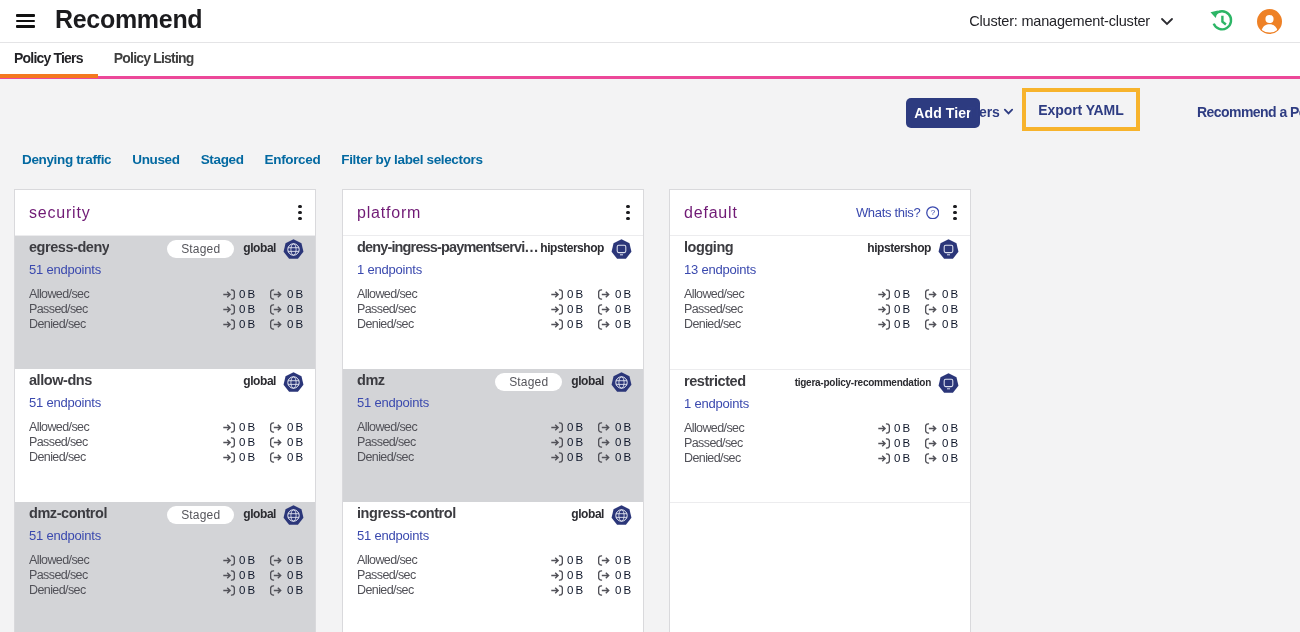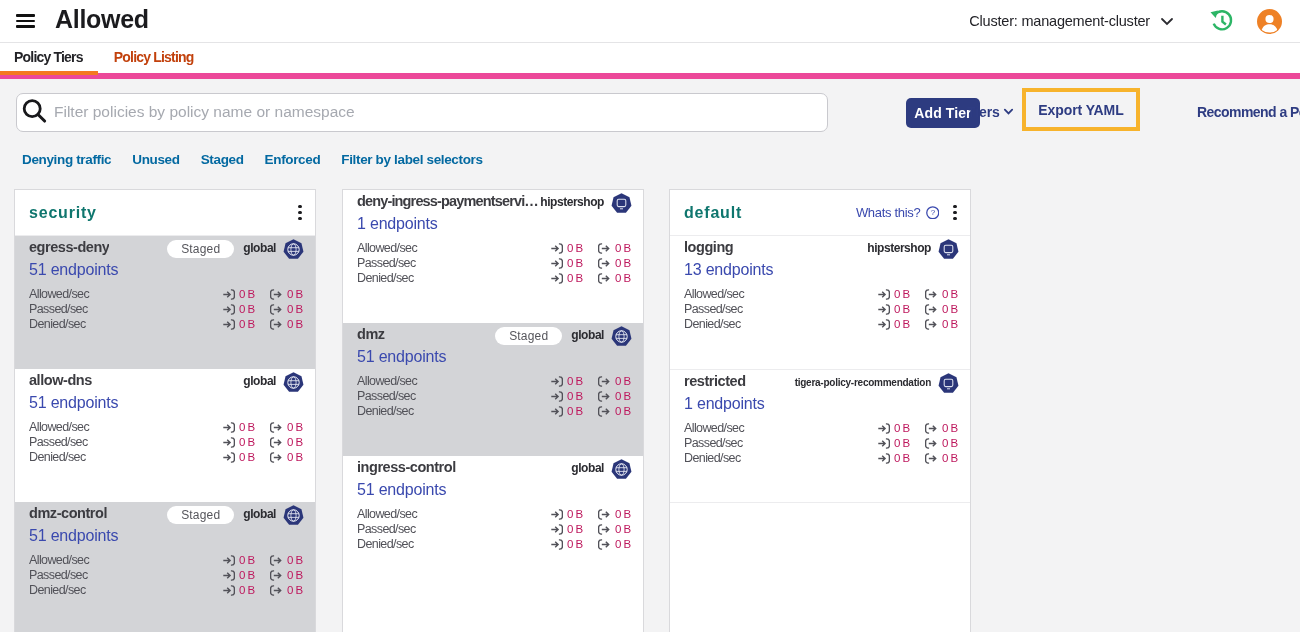--- a/index.html
+++ b/index.html
@@ -4,70 +4,70 @@
 <style>
 * { margin:0; padding:0; box-sizing:border-box; }
 html,body { width:1300px; height:632px; overflow:hidden; }
 body { font-family:"Liberation Sans",sans-serif; background:#f3f3f4; position:relative; }
 .topbar { height:43px; background:#fff; border-bottom:1px solid #e4e4e6; display:flex; align-items:center; }
 .burger { width:19px; margin-left:16px; }
 .burger div { height:2.5px; background:#111; margin-bottom:3px; border-radius:1px;}
 .title { font-size:25px; font-weight:700; color:#1b1b1e; margin-left:20px; letter-spacing:-0.3px; position:relative; top:-2px; }
 .top-right { margin-left:auto; display:flex; align-items:center; }
 .cluster { font-size:14.5px; color:#232328; font-weight:400; letter-spacing:-0.2px; }
-.tabs { height:36px; background:#fff; border-bottom:6px solid #ec4899; display:flex; }
+.tabs { height:36px; background:#fff; border-bottom:3px solid #ec4899; display:flex; }
 .tab { font-size:14px; font-weight:700; letter-spacing:-0.8px; display:flex; align-items:center; padding:0 15px 3px 14px; position:relative; }
 .tab.active { color:#232327; }
 .tab.active:after { content:""; position:absolute; left:0; right:0; bottom:-2px; height:4px; background:#f4781f; }
-.tab.idle { color:#c2410c; padding-left:16px; }
+.tab.idle { color:#404040; padding-left:16px; }
 .toolbar { position:absolute; top:88px; left:16px; width:1268px; height:44px; }
 .toolbar > * { position:absolute; white-space:nowrap; }
 .search { left:0; top:4.5px; width:812px; height:39px; background:#fff; border:1px solid #c9c9ce; border-radius:7px; display:flex; align-items:center; color:#a6a9b0; font-size:15.5px; }
 .search svg { margin:0 6px 0 5px; }
 .btn-navy { left:851px; top:10px; background:#2d3b80; color:#fff; font-size:14px; font-weight:700; border-radius:5px; height:30px; width:74px; display:flex; align-items:center; justify-content:center; letter-spacing:0.1px;margin-left:39px;}
 .navylink { color:#2e3c82; font-size:14px; font-weight:700; letter-spacing:-0.1px; }
 .viewlk { left:951px; top:16px; }
 .viewch { left:987px; top:20px; }
 .exportbox { left:1006px; top:0; border:4px solid #f7b32c; height:43px; width:118px; display:flex; align-items:center; justify-content:center; }
 .reclk { left:1133px; top:16px; letter-spacing:-0.55px;margin-left:48px; }
 .filters { position:absolute; top:152px; left:22px; display:flex; }
 .filters span { color:#0369a1; font-size:13.5px; font-weight:700; margin-right:21px; letter-spacing:-0.35px; white-space:nowrap; }
 .cols { position:absolute; top:189px; left:0; width:1300px; }
 .tier { position:absolute; top:0; width:302px; height:560px; background:#fff; border:1px solid #d9d9dc; }
 .tier-head { height:46px; display:flex; align-items:center; padding:0 13px 0 14px; border-bottom:1px solid #ececee; background:#fff; }
-.tier-name { font-size:16px; font-weight:700; color:#0f766e; letter-spacing:0.8px; }
+.tier-name { font-size:16px; font-weight:400; color:#701a75; letter-spacing:0.8px; }
 .kebab { margin-left:auto; width:4px; display:flex; flex-direction:column; align-items:center; }
 .kebab i { width:3.2px; height:3.2px; background:#1b1b1e; border-radius:50%; margin:1.3px 0; }
 .card { height:133px; padding:0 11px 0 14px; background:#fff; }
 .card.staged { background:#d3d4d7; }
 .trow { display:flex; align-items:center; height:22px; }
 .pname { font-size:14.5px; font-weight:700; color:#3c3c41; letter-spacing:-0.45px; white-space:nowrap; overflow:hidden; max-width:181px; }
 .pill { background:#fff; border-radius:9.5px; height:18px; padding:0 14px; font-size:12px; color:#55555b; display:flex; align-items:center; margin-left:auto; letter-spacing:0.2px; position:relative; top:1.5px; }
 .ns { font-size:12px; font-weight:700; color:#2b2b30; margin-left:auto; letter-spacing:-0.45px; white-space:nowrap; position:relative; top:1px; }
 .pill + .ns { margin-left:9px; }
 .hept { margin-left:7px; flex:none; position:relative; top:2px; }
-.endp { font-size:16px; line-height:15px; color:#3a49ae; margin-top:4px; letter-spacing:-0.2px; }
+.endp { font-size:13px; line-height:15px; color:#3a49ae; margin-top:4px; letter-spacing:-0.2px; }
 .mrow { display:flex; align-items:center; margin-top:1px; height:14px; font-size:12.5px; color:#515158; letter-spacing:-0.6px; white-space:nowrap;}
 .endp + .mrow { margin-top:10px; }
-.mrow .vals { margin-left:auto; display:flex; align-items:center; color:#be185d; font-size:12px; font-weight:400;}
+.mrow .vals { margin-left:auto; display:flex; align-items:center; color:#0f172a; font-size:12px; font-weight:400;}
 .mrow .vals svg.i1 { margin-right:4px; }
 .mrow .vals svg.i2 { margin-right:5px; }
 .mrow .vals .v1 { width:17px; margin-right:14px; font-size:11.5px; }
 .mrow .vals .v2 { width:17px; font-size:11.5px; }
 .whats { margin-left:auto; display:flex; align-items:center; color:#3a49ae; font-size:13px; letter-spacing:-0.3px;}
 </style>
 </head>
 <body>
 <div class="topbar">
   <div class="burger">
       <div></div>
       <div></div>
       <div style="margin:0"></div>
     </div>
-  <div class="title">Allowed</div>
+  <div class="title">Recommend</div>
   <div class="top-right">
     <span class="cluster">Cluster: management-cluster</span>
     <svg width="14" height="9" viewBox="0 0 14 9" style="margin-left:10px">
         <path d="M2 2 L7 7 L12 2" fill="none" stroke="#2b2b30" stroke-width="1.8" stroke-linecap="round"></path>
       </svg>
     <svg width="26" height="26" viewBox="0 0 26 26" style="margin-left:35px">
       <path d="M4.7 15.6 A9 9 0 1 0 6.1 6.6" fill="none" stroke="#2cb566" stroke-width="2.4"></path>
       <polygon points="8.9,2.6 1.5,4.3 6.7,10.1" fill="#2cb566"></polygon>
       <path d="M13.4 7.8 V13.7 L16.9 16.5" fill="none" stroke="#2cb566" stroke-width="2.4"></path>
     </svg>
@@ -77,27 +77,20 @@
       <path d="M4.6 20.1 C5.8 16 8.8 14.6 12 14.6 C15.2 14.6 18.2 16 19.4 20.1 A12 12 0 0 1 4.6 20.1 Z" fill="#fff"></path>
     </svg>
   </div>
 </div>
 <div class="tabs">
   <div class="tab active">Policy Tiers</div>
   <div class="tab idle">Policy Listing</div>
 </div>
 <div class="content" style="position:static">
   <div class="toolbar">
-    <div class="search">
-      <svg width="26" height="26" viewBox="0 0 26 26">
-          <circle cx="10.2" cy="9.7" r="8" fill="none" stroke="#18181b" stroke-width="2.8"></circle>
-          <path d="M16 15.5 L22.6 22" stroke="#18181b" stroke-width="3.1" stroke-linecap="round"></path>
-        </svg>
-      <span>Filter policies by policy name or namespace</span>
-    </div>
     <div class="btn-navy">Add Tier</div>
     <span class="navylink viewlk">Tiers</span>
     <svg class="viewch" width="11" height="8" viewBox="0 0 12 8">
         <path d="M2 1.5 L6 5.5 L10 1.5" fill="none" stroke="#2e3c82" stroke-width="2" stroke-linecap="round"></path>
       </svg>
     <div class="exportbox">
         <span class="navylink">Export YAML</span>
       </div>
     <span class="navylink reclk">Recommend a Policy</span>
   </div>
@@ -295,20 +288,28 @@
               <svg class="i2" width="12" height="11" viewBox="0 0 12 11">
                 <path d="M4.1 0.9 H3.3 A2.7 2.7 0 0 0 0.6 3.6 V7.4 A2.7 2.7 0 0 0 3.3 10.1 H4.1" fill="none" stroke="#515158" stroke-width="1.4"></path>
                 <path d="M3.8 5.5 H10.5 M7.8 2.7 L10.7 5.5 L7.8 8.3" fill="none" stroke="#515158" stroke-width="1.4"></path>
               </svg>
               <span class="v2">0 B</span>
             </span>
           </div>
       </div>
     </div>
     <div class="tier" style="left:342px">
+      <div class="tier-head">
+          <span class="tier-name">platform</span>
+          <span class="kebab">
+            <i></i>
+            <i></i>
+            <i></i>
+          </span>
+        </div>
       <div class="card">
         <div class="trow">
             <span class="pname" style="letter-spacing:-0.85px">deny-ingress-paymentservi…</span>
             <span class="ns">hipstershop</span>
             <svg class="hept" width="21" height="21">
               <g>
                 <polygon points="10.50,0.30 18.47,4.14 20.44,12.77 14.93,19.69 6.07,19.69 0.56,12.77 2.53,4.14" fill="#2b3679"></polygon>
                 <rect x="6.2" y="6.2" width="8.6" height="7.4" rx="1.5" fill="none" stroke="#dfe3f0" stroke-width="1.05"></rect>
                 <path d="M9 15.8 H12" stroke="#dfe3f0" stroke-width="1"></path>
               </g>

